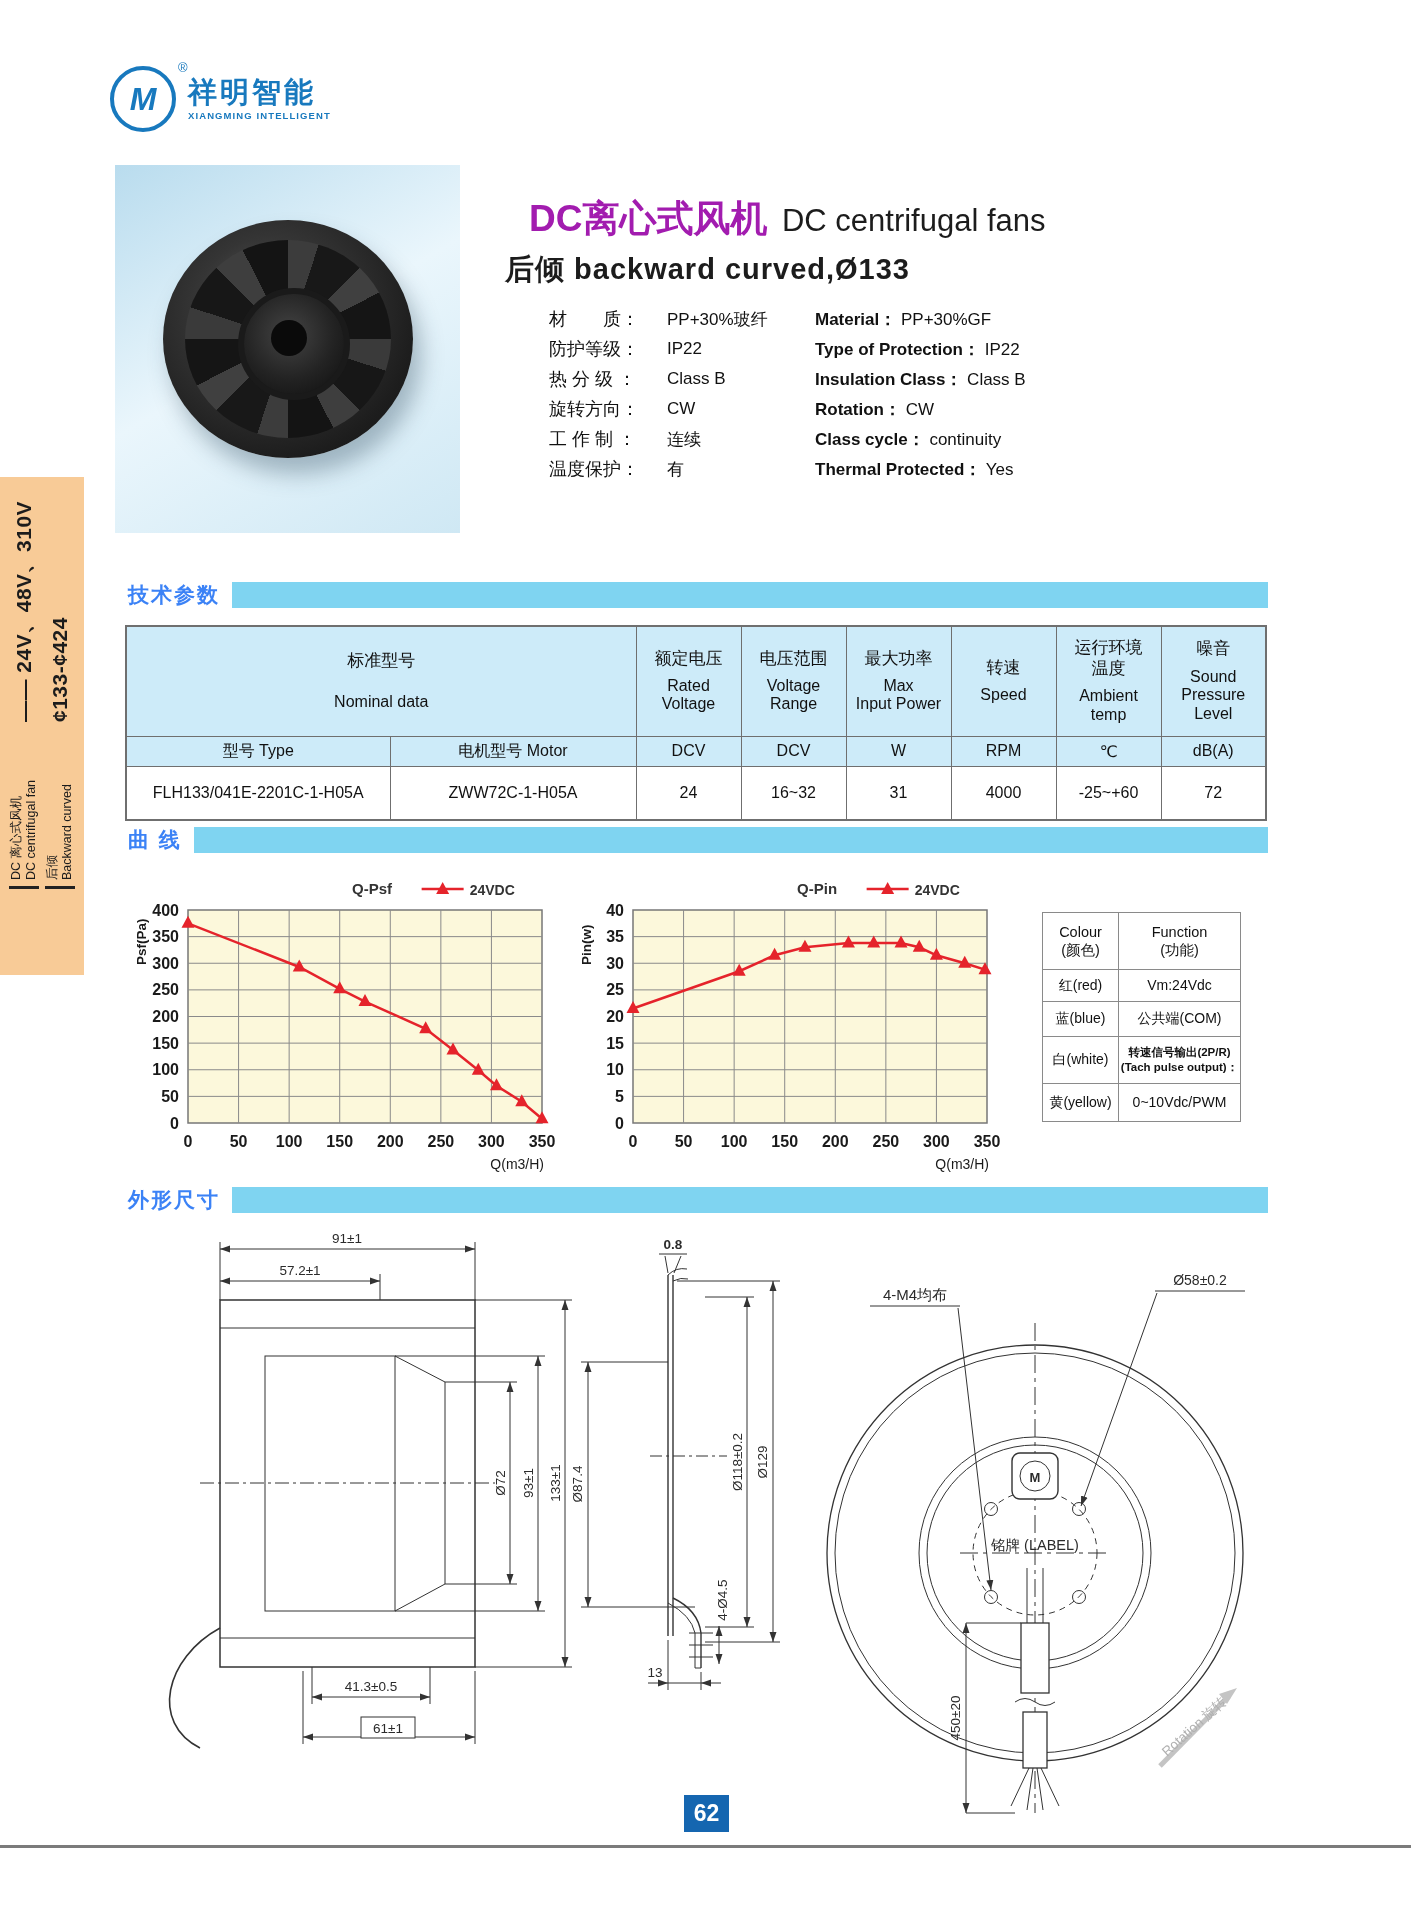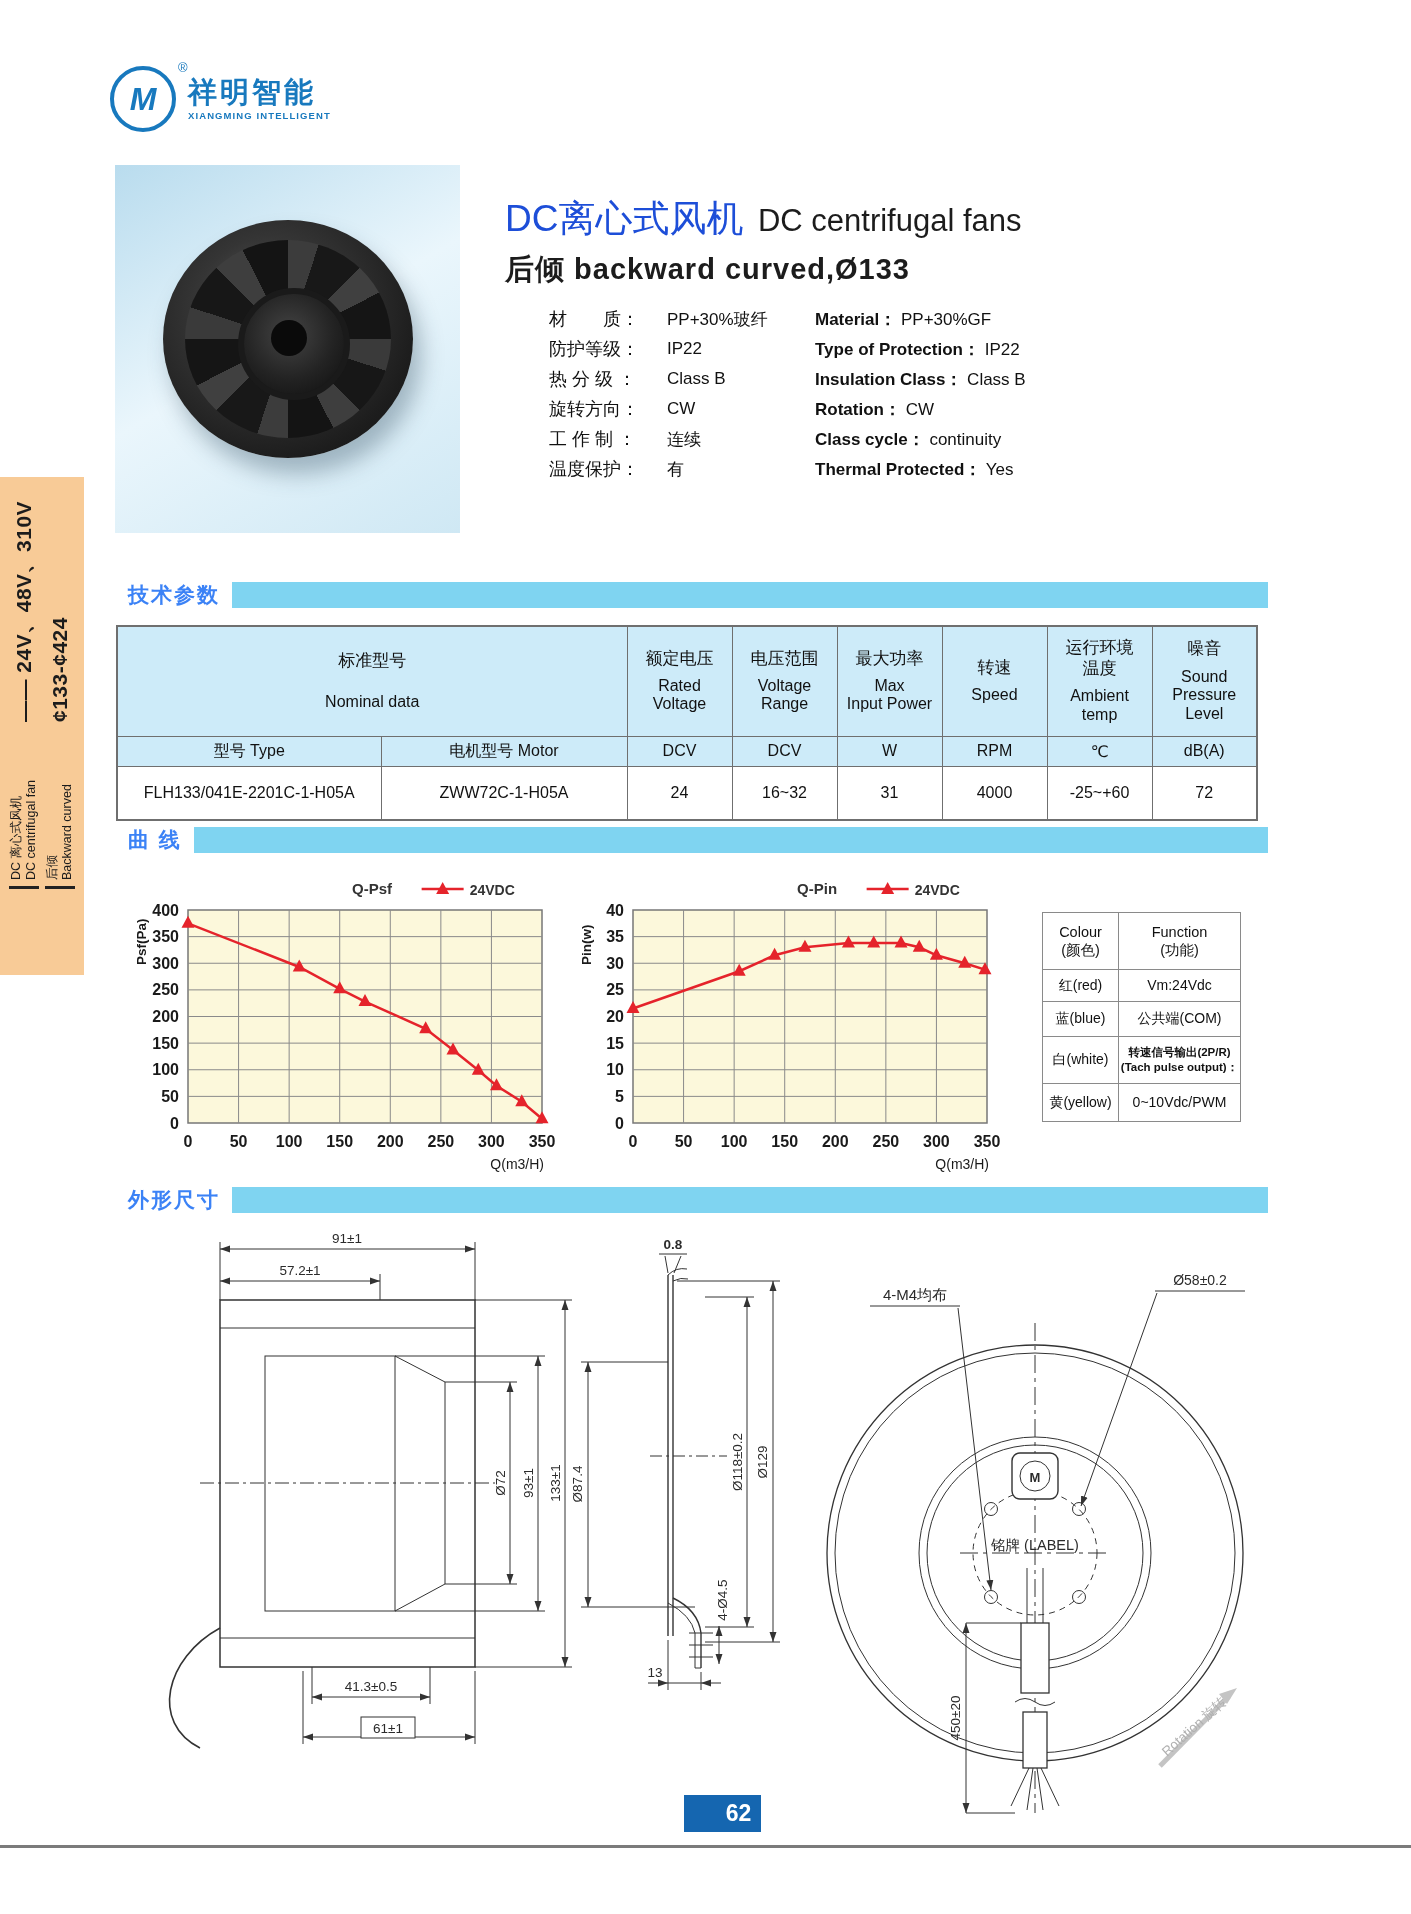--- a/index.html
+++ b/index.html
@@ -22,37 +22,37 @@
     box-shadow:8px 16px 22px rgba(40,70,90,.35);}
   .fan-blades{position:absolute;left:22px;top:20px;width:206px;height:198px;border-radius:50%;
     background:conic-gradient(#3c3c3c 0deg 18deg,#181818 18deg 45deg,#404040 45deg 63deg,#151515 63deg 90deg,#3a3a3a 90deg 108deg,#171717 108deg 135deg,#3e3e3e 135deg 153deg,#141414 153deg 180deg,#3c3c3c 180deg 198deg,#181818 198deg 225deg,#404040 225deg 243deg,#151515 243deg 270deg,#3a3a3a 270deg 288deg,#171717 288deg 315deg,#3e3e3e 315deg 333deg,#141414 333deg 360deg);}
   .fan-hub{position:absolute;left:75px;top:68px;width:100px;height:100px;border-radius:50%;
     background:radial-gradient(circle at 45% 40%, #444 0%, #232323 55%, #0e0e0e 100%);
     border:6px solid #1a1a1a;}
   .fan-hole{position:absolute;left:108px;top:100px;width:36px;height:36px;border-radius:50%;background:#0a0a0a;}
 
   
   .title-block{position:absolute;left:505px;top:194px;width:600px;}
-  .t1-cn{font-size:37px;font-weight:normal;color:#1d4ed8;display:inline;}
+  .t1-cn{font-size:37px;font-weight:bold;color:#a21caf;display:inline;margin-left:24px;}
   .t1-en{font-size:31px;color:#1c1c1c;display:inline;margin-left:10px;}
   .t2{font-size:29px;font-weight:bold;color:#1c1c1c;margin-top:6px;letter-spacing:1px;}
   .specs{margin-top:14px;}
   .spec-row{display:flex;height:30px;align-items:center;font-size:17px;}
   .spec-cn-label{width:118px;font-weight:normal;font-size:18px;margin-left:44px;}
   .spec-cn-value{width:148px;}
   .spec-en{flex:1;}
   .spec-en b{font-size:17px;}
 
   
   .section{position:absolute;left:128px;width:1140px;display:flex;align-items:center;gap:12px;}
   .section .txt{font-size:21px;font-weight:bold;letter-spacing:2px;white-space:nowrap;color:#3b82f6;}
   .section .bar{flex:1;height:26px;background:#7FD4F1;}
 
   
-  .tech-table{position:absolute;left:116px;top:625px;width:1140px;border-collapse:collapse;table-layout:fixed;}
+  .tech-table{position:absolute;left:125px;top:625px;width:1140px;border-collapse:collapse;table-layout:fixed;}
   .tech-table td{border:1px solid #6f6f6f;text-align:center;vertical-align:middle;padding:0 2px;}
   .tech-table{border:2px solid #6f6f6f;}
   .tech-table .hdr{background:#CDEBF9;}
   .tech-table .r1{height:110px;}
   .tech-table .r2{height:30px;font-size:16px;}
   .tech-table .r3{height:54px;font-size:16px;background:#fff;}
   .hcn{font-size:17px;white-space:pre-line;line-height:1.2;}
   .hen{font-size:16px;white-space:pre-line;line-height:1.15;margin-top:8px;}
   .ghdr .hcn{margin-bottom:22px;}
 
@@ -76,21 +76,21 @@
   
   .sidebar{position:absolute;left:0;top:477px;width:84px;height:498px;background:#F8CB97;overflow:hidden;}
   .sidebar-rot{position:absolute;left:-207px;top:207px;width:498px;height:84px;transform:rotate(-90deg);
     display:flex;flex-direction:column;justify-content:center;gap:6px;padding-left:0;}
   .sb-row{display:flex;align-items:center;gap:10px;padding-left:86px;}
   .sb-small{border-left:3px solid #222;padding-left:6px;font-size:12.5px;line-height:1.2;color:#1c1c1c;width:148px;}
   .sb-big{font-size:21px;font-weight:bold;color:#1c1c1c;letter-spacing:0.5px;white-space:nowrap;}
 
   
   .page-num{position:absolute;left:684px;top:1795px;width:45px;height:37px;background:#1566B0;color:#fff;
-    font-size:23px;font-weight:bold;display:flex;align-items:center;justify-content:center;padding-left:32px;}
+    font-size:23px;font-weight:bold;display:flex;align-items:center;justify-content:center;}
   .bottom-line{position:absolute;left:0;top:1845px;width:1411px;height:3px;background:#7b7b7b;}
 </style>
 </head>
 <body>
 
 <div class="page">
 
   <div class="logo">
     <div class="logo-circle">
       <span class="logo-m">M</span>

